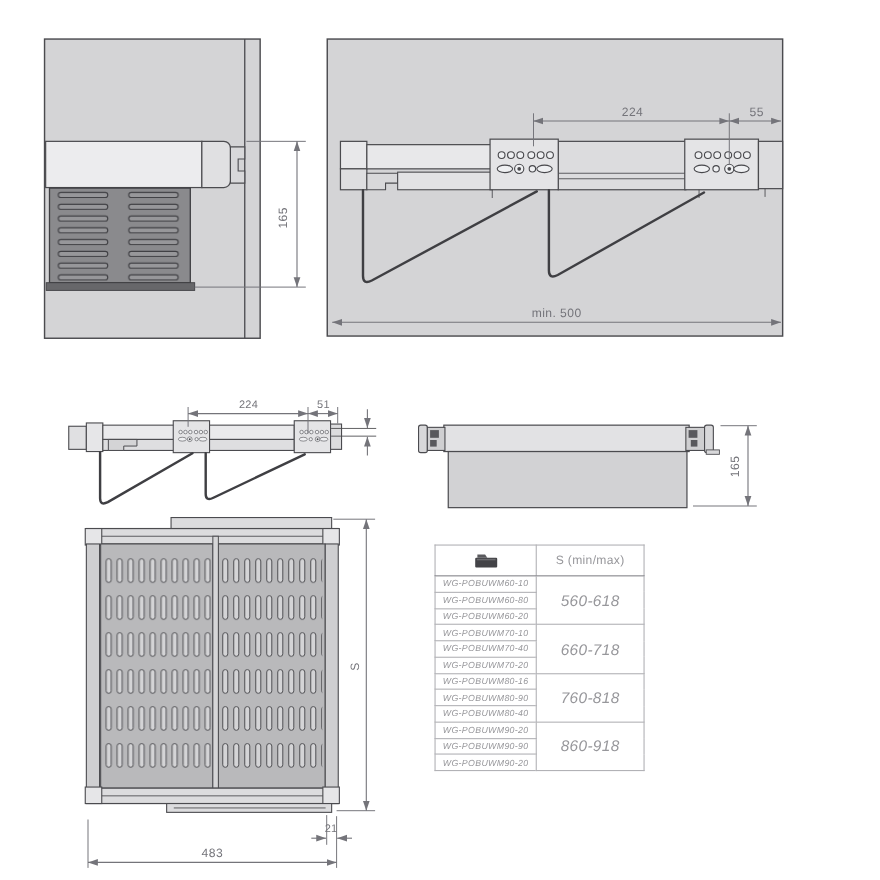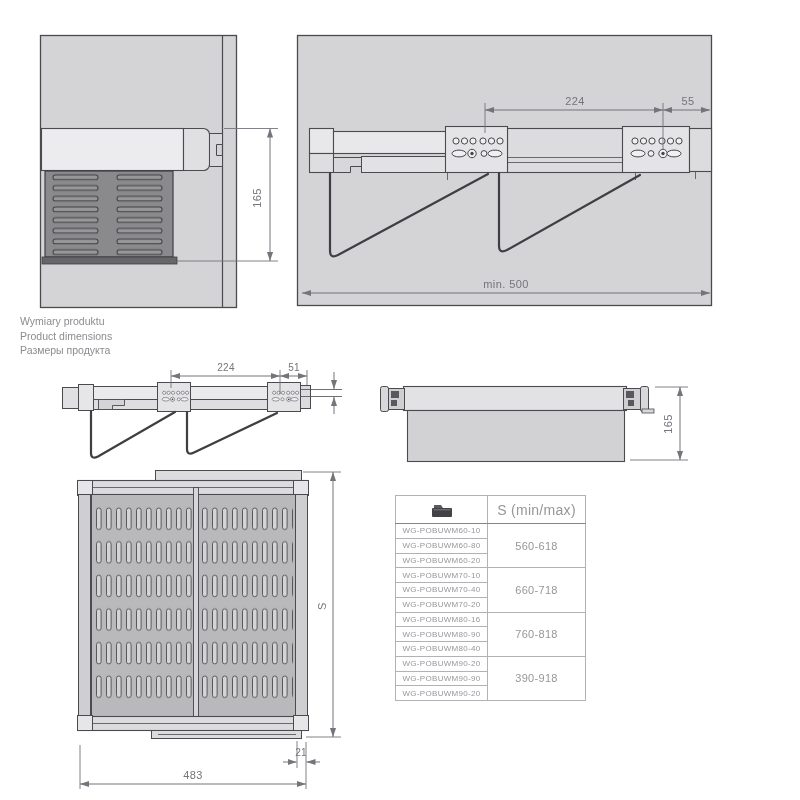--- a/index.html
+++ b/index.html
@@ -20,25 +20,25 @@
   .caption{position:absolute;left:20px;top:314px;color:#8c8c90;font-size:10.5px;line-height:14.5px;}
 
   
   .spec-table{position:absolute;left:395px;top:495px;border-collapse:collapse;
               border:1.6px solid #85858a;table-layout:fixed;}
   .spec-table col.c1{width:92px;}
   .spec-table col.c2{width:98px;}
   .spec-table th,.spec-table td{border:1px solid #b2b2b6;text-align:center;vertical-align:middle;
               color:#97979b;font-weight:normal;padding:0;overflow:hidden;white-space:nowrap;}
   .spec-table thead tr{height:28px;}
-  .spec-table thead th{border-bottom:1.5px solid #85858a;font-size:14px;letter-spacing:.3px;}
-  .spec-table tbody tr{height:14.75px;}
+  .spec-table thead th{border-bottom:1.5px solid #85858a;font-size:11px;letter-spacing:.3px;}
+  .spec-table tbody tr{height:14.75px;font-style:italic;}
   .spec-table tbody td{font-size:8px;letter-spacing:.3px;}
   .spec-table tr.gstart td{border-top:1.5px solid #85858a;}
-  .spec-table td.range{font-size:11px;}
+  .spec-table td.range{font-size:14px;}
   .icon-cell svg{vertical-align:middle;}
 </style>
 </head>
 <body>
 
 <div id="stage">
 
   <svg id="drawing" width="800" height="800" viewBox="0 0 800 800">
     <defs>
       <marker id="arr" viewBox="0 0 10 10" refX="10" refY="5" markerWidth="9" markerHeight="9" orient="auto-start-reverse">
@@ -213,25 +213,20 @@
       <line x1="306" y1="742" x2="306" y2="789" class="ext"></line>
       <line x1="297" y1="741" x2="297" y2="768" class="ext"></line>
       <line x1="80" y1="784" x2="306" y2="784" class="dln" marker-start="url(#arr)" marker-end="url(#arr)"></line>
       <text class="dim-label" x="193" y="779" text-anchor="middle">483</text>
       <line x1="283" y1="762" x2="296.5" y2="762" class="dln" marker-end="url(#arr)"></line>
       <line x1="320" y1="762" x2="306.5" y2="762" class="dln" marker-end="url(#arr)"></line>
       <text class="dim-label-sm" x="301" y="756" text-anchor="middle">21</text>
     </g>
   </svg>
 
-  <div class="caption">
-    <div>Wymiary produktu</div>
-    <div>Product dimensions</div>
-    <div>Размеры продукта</div>
-  </div>
 
   <table class="spec-table">
     <colgroup>
         <col class="c1">
         <col class="c2">
       </colgroup>
     <thead>
       <tr>
         <th class="icon-cell">
           <svg width="22" height="14" viewBox="0 0 22 14">
@@ -272,21 +267,21 @@
       </tr>
       <tr>
           <td>WG-POBUWM80-90</td>
         </tr>
       <tr>
           <td>WG-POBUWM80-40</td>
         </tr>
 
       <tr class="gstart">
         <td>WG-POBUWM90-20</td>
-        <td class="range" rowspan="3">390-918</td>
+        <td class="range" rowspan="3">860-918</td>
       </tr>
       <tr>
           <td>WG-POBUWM90-90</td>
         </tr>
       <tr>
           <td>WG-POBUWM90-20</td>
         </tr>
     </tbody>
   </table>
 

